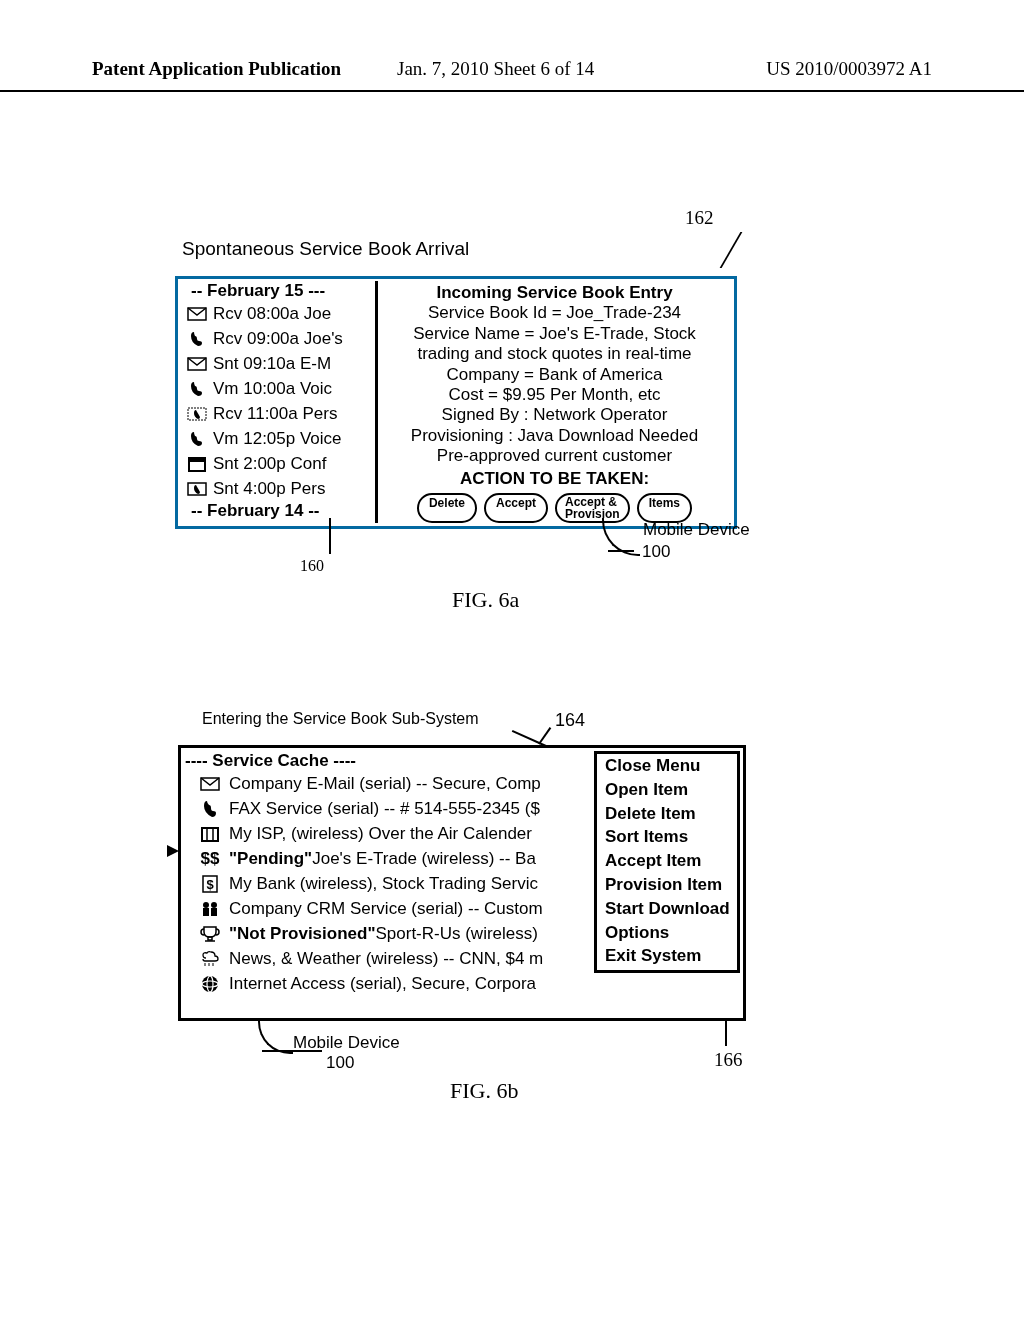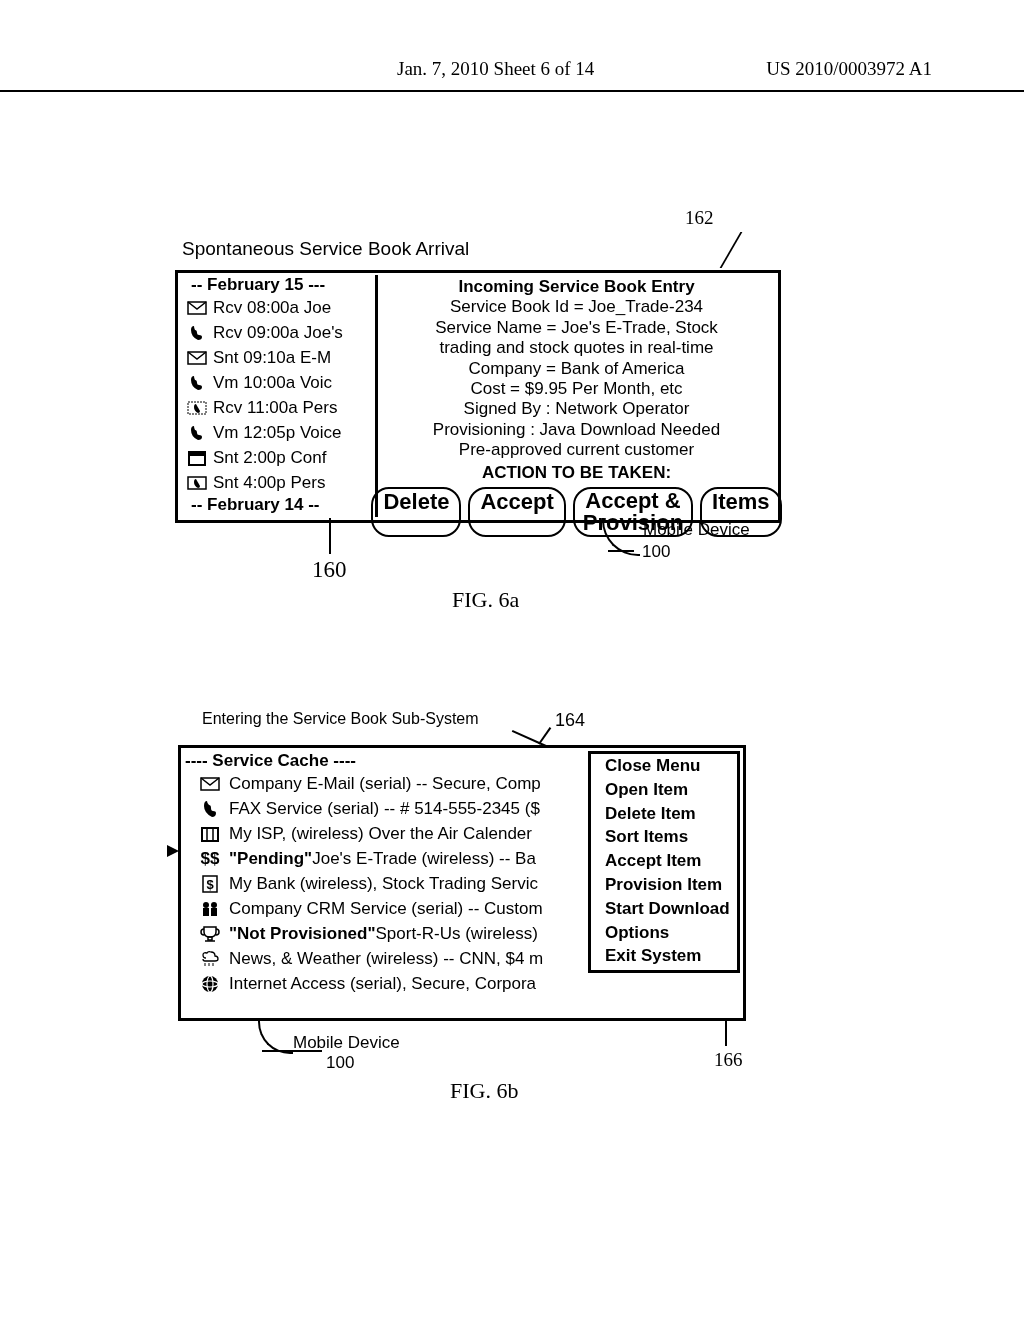--- a/index.html
+++ b/index.html
@@ -18,25 +18,24 @@
 .hdr-left { position: absolute; left: 92px; top: 0; font-weight: bold; font-size: 19px; }
 .hdr-mid  { position: absolute; left: 397px; top: 0; font-size: 19px; }
 .hdr-right{ position: absolute; right: 92px; top: 0; font-size: 19px; }
 
 
 .fig6a-title {
   position:absolute; left:182px; top:238px; font-size:19px;
   font-family: Helvetica, Arial, sans-serif;
 }
 .fig6a-box {
-  position: absolute; left: 175px; top: 270px;
+  position: absolute; left: 175px; top: 276px;
   width: 556px; height: 247px;
-  border: 3px solid #000000;
-  font-family: Helvetica, Arial, sans-serif;
-  padding-left: 44px;
+  border: 3px solid #0369a1;
+  font-family: Helvetica, Arial, sans-serif;
 }
 .ref162  { position:absolute; left: 685px; top: 207px; font-size:19px; }
 .leader162 { position:absolute; left:730px; top:232px; width:2px; height:36px; background:#000; transform: skewX(-30deg); }
 
 .left-col {
   position:absolute; left:3px; top:2px; width:194px; bottom:3px;
   border-right: 3px solid #000;
   overflow:hidden;
   font-size: 17px;
 }
@@ -53,39 +52,39 @@
   font-size:17px; line-height:1.2;
 }
 .right-col .title { font-weight:bold; margin-top:2px; }
 .right-col .action-hdr { font-weight:bold; margin-top:2px; }
 .btn-row {
   display:flex; justify-content:center; gap:7px; margin-top:4px;
   font-family: Helvetica, Arial, sans-serif;
 }
 .btn {
   border: 2px solid #000; border-radius: 18px;
-  padding: 2px 10px; font-size:22px; font-weight:bold;
-  text-align:center; line-height:1.0;
+  padding: 2px 10px; font-size:12px; font-weight:bold;
+  text-align:left; line-height:1.0;
 }
 .btn.two-line { padding: 1px 8px; }
 
 .fig6a-mdlabel { position:absolute; left:643px; top:520px; font-size:17px;
   font-family: Helvetica, Arial, sans-serif; }
 .fig6a-100   { position:absolute; left:642px; top:542px;font-size:17px;
   font-family: Helvetica, Arial, sans-serif; }
 .fig6a-curve {
   position:absolute; left:602px; top:518px; width:36px; height:36px;
   border: 2px solid #000; border-top:none; border-right:none;
   border-bottom-left-radius: 36px;
 }
 .lead100a {
   position:absolute; left:608px; top:550px; width:26px; height:2px; background:#000;
 }
 
-.fig6a-160 { position:absolute; left:312px; top:557px; font-size:23px; }
+.fig6a-160 { position:absolute; left:300px; top:557px; font-size:16px; }
 .lead160 { position:absolute; left:329px; top:518px; width:2px; height:36px; background:#000; }
 
 .fig6a-cap { position:absolute; left:452px; top:587px; font-size:22px; }
 
 
 .fig6b-title {
   position:absolute; left:202px; top:710px; font-size:16px;
   font-family: Helvetica, Arial, sans-serif;
 }
 .ref164 { position:absolute; left:555px; top:710px; font-size:18px;
@@ -116,21 +115,21 @@
 }
 
 .menu-box {
   position:absolute; right:3px; top:3px;
   width:132px; height:216px;
   border:3px solid #000;
   background:#fff;
   font-family: Helvetica, Arial, sans-serif;
   font-size:17px; font-weight:bold;
   line-height:1.4;
-  padding-left:14px;
+  padding-left:8px;
 }
 .menu-box div { white-space:nowrap; }
 
 .ref166 { position:absolute; left:714px; top:1049px; font-size:19px; }
 .lead166 { position:absolute; left:725px; top:1018px; width:2px; height:28px; background:#000; }
 
 .fig6b-mdlabel { position:absolute; left:293px; top:1033px; font-size:17px;
   font-family: Helvetica, Arial, sans-serif; }
 .fig6b-100   { position:absolute; left:326px; top:1053px; font-size:17px;
   font-family: Helvetica, Arial, sans-serif; }
@@ -144,20 +143,21 @@
 }
 
 .fig6b-cap { position:absolute; left:450px; top:1078px; font-size:22px; }
 
 </style>
 </head>
 <body>
 <div class="page">
 
 <div class="hdr">
+  <div class="hdr-left">Patent Application Publication</div>
   <div class="hdr-mid">Jan. 7, 2010   Sheet 6 of 14</div>
   <div class="hdr-right">US 2010/0003972 A1</div>
 </div>
 
 <div class="fig6a-title">Spontaneous Service  Book Arrival</div>
 <div class="ref162">162</div>
 <div class="leader162"></div>
 
 <div class="fig6a-box">
 

